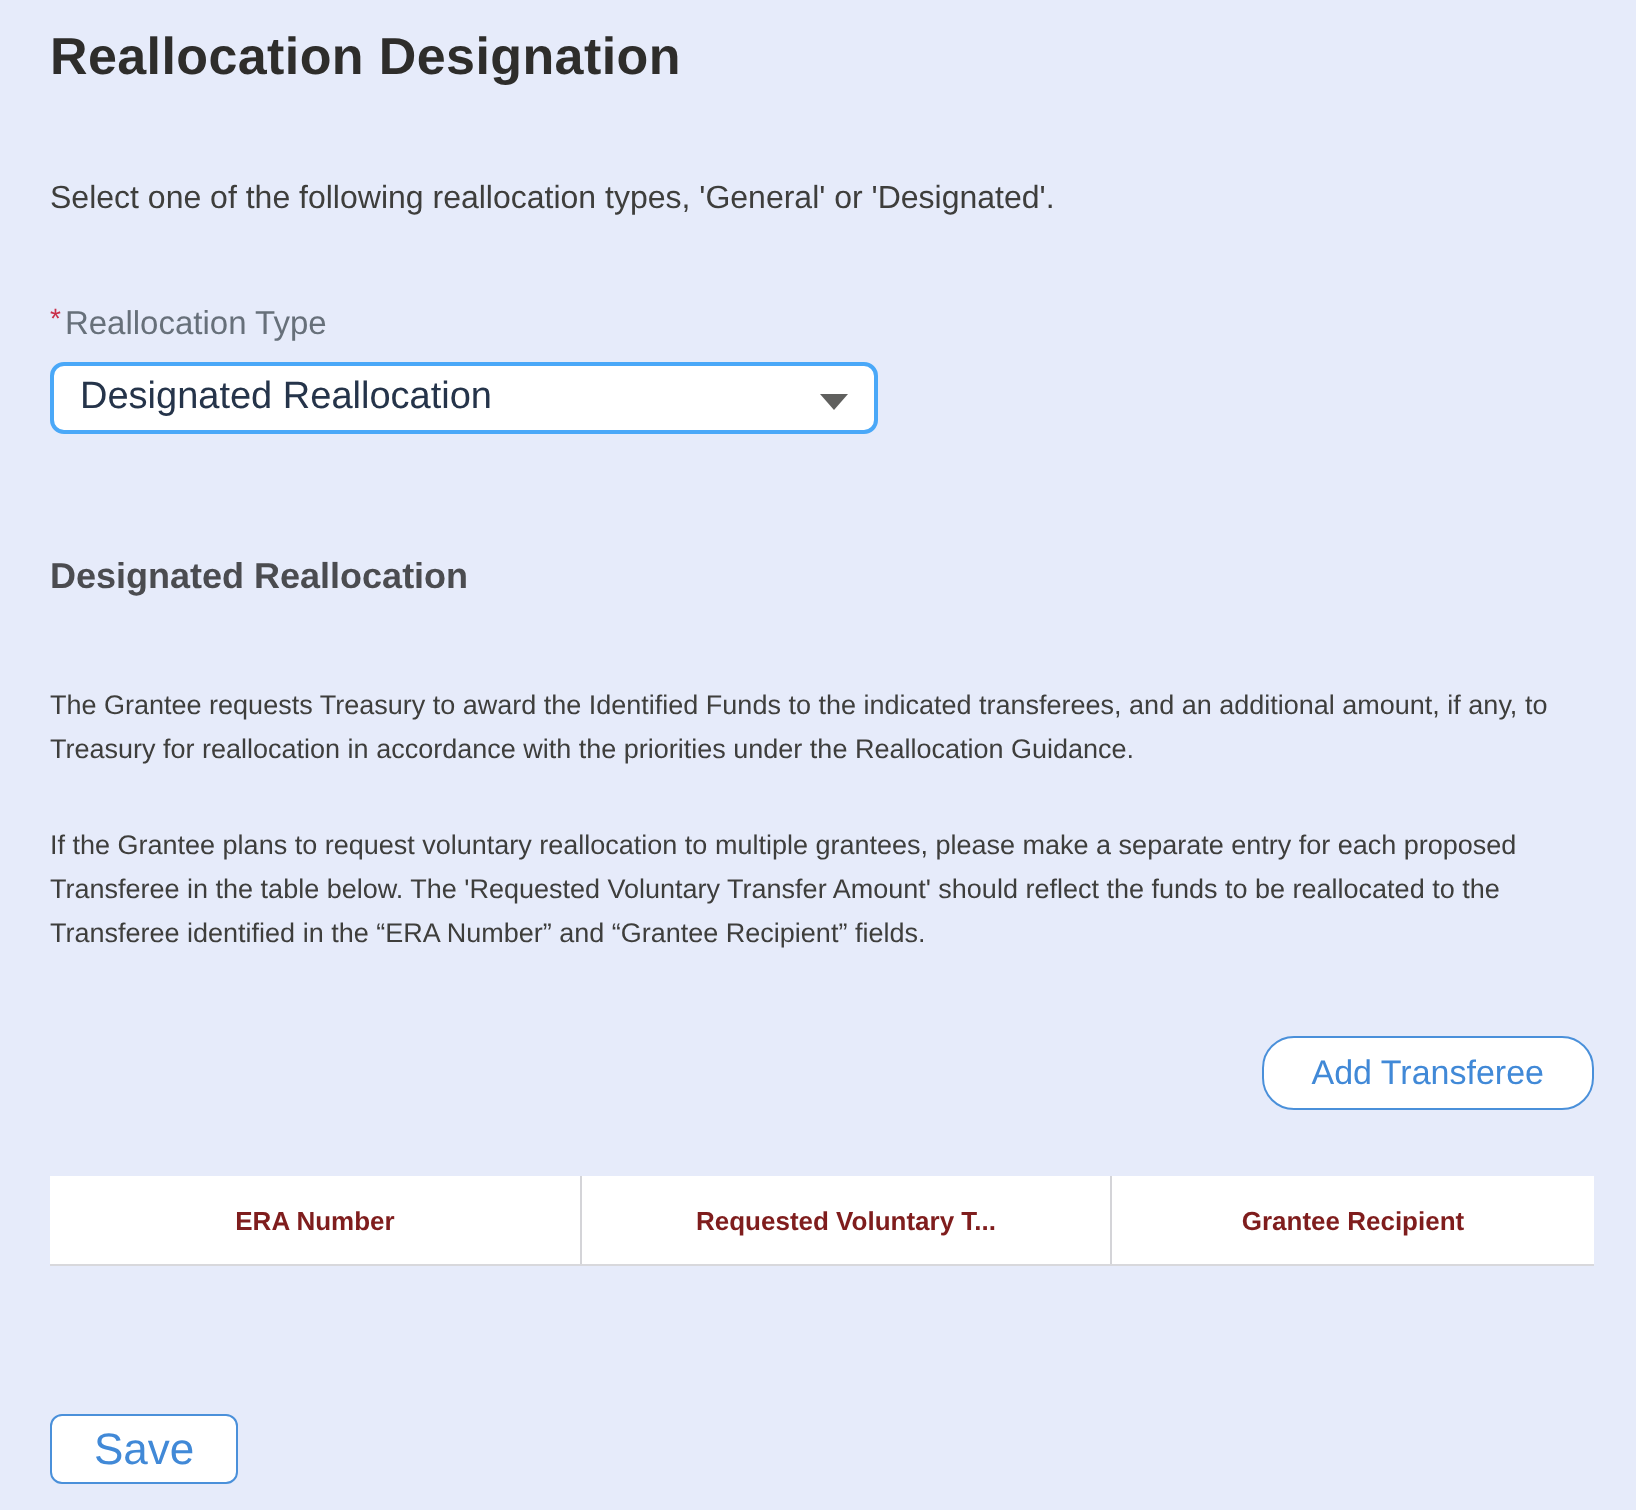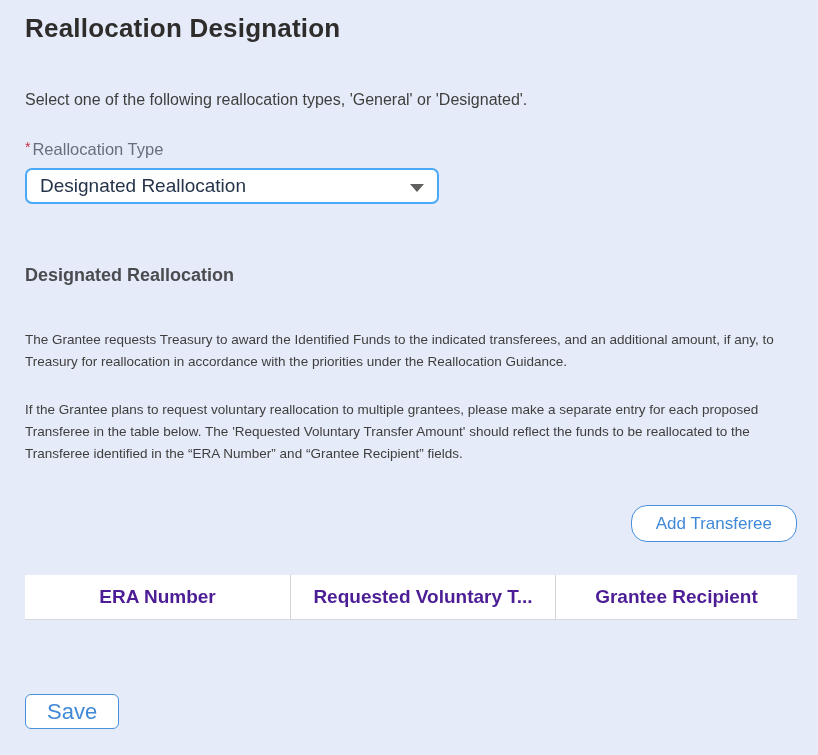--- a/index.html
+++ b/index.html
@@ -20,21 +20,21 @@
     font-weight: 700;
     color: #2e2d2b;
     letter-spacing: 0.2px;
   }
   .intro-text {
     margin-top: 47px;
     font-size: 16px;
     color: #3e3e3c;
   }
   .field {
-    margin-top: 30px;
+    margin-top: 42px;
   }
   .field-label {
     font-size: 16.5px;
     color: #67707a;
   }
   .required-star {
     color: #c9304a;
     font-size: 14px;
     vertical-align: 3px;
     margin-right: 2px;
@@ -107,23 +107,23 @@
     display: grid;
     grid-template-columns: 265px 266px 241px;
     background: #ffffff;
     height: 45px;
     border-bottom: 1px solid #d8d8dc;
   }
   .th {
     display: flex;
     align-items: center;
     justify-content: center;
-    font-size: 19px;
+    font-size: 13px;
     font-weight: 700;
-    color: #4c1d95;
+    color: #7f1d1d;
     white-space: nowrap;
     overflow: hidden;
     padding: 0 20px;
   }
   .th-last {
     border-left: 1px solid #d4d4d8;
     border-right: 1px solid #d4d4d8;
   }
   .table-body { min-height: 10px; }
   .save-row { margin-top: 64px; }

